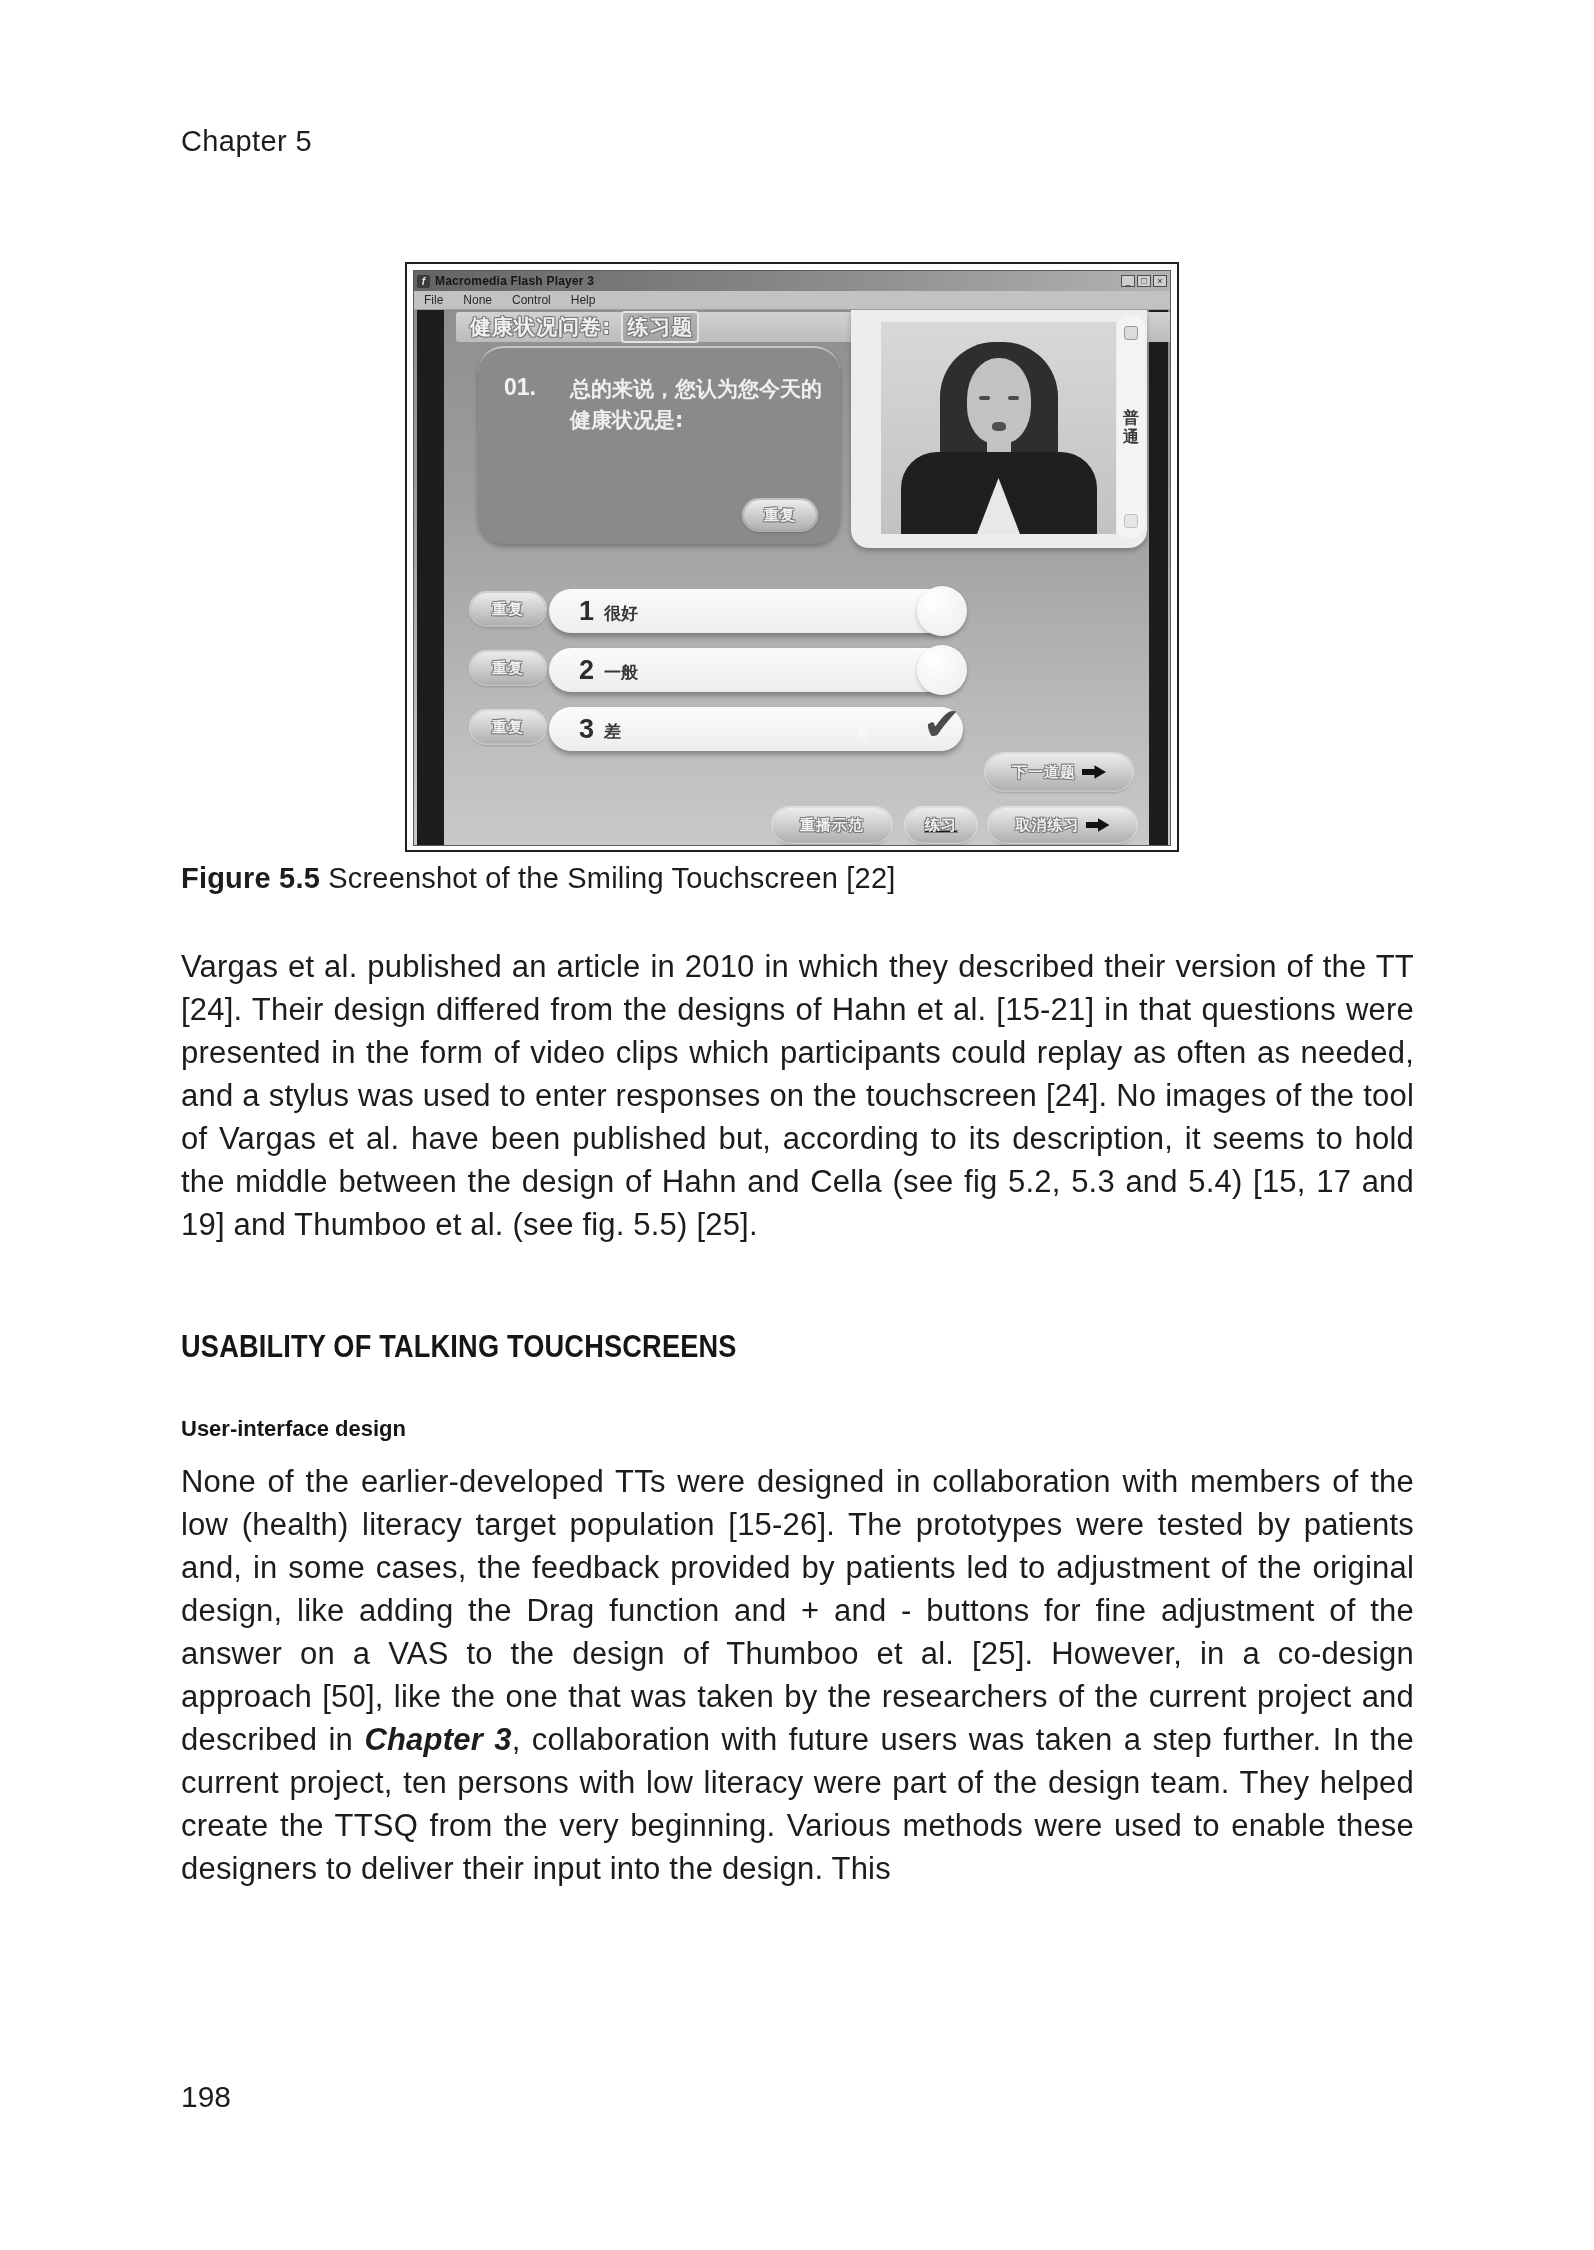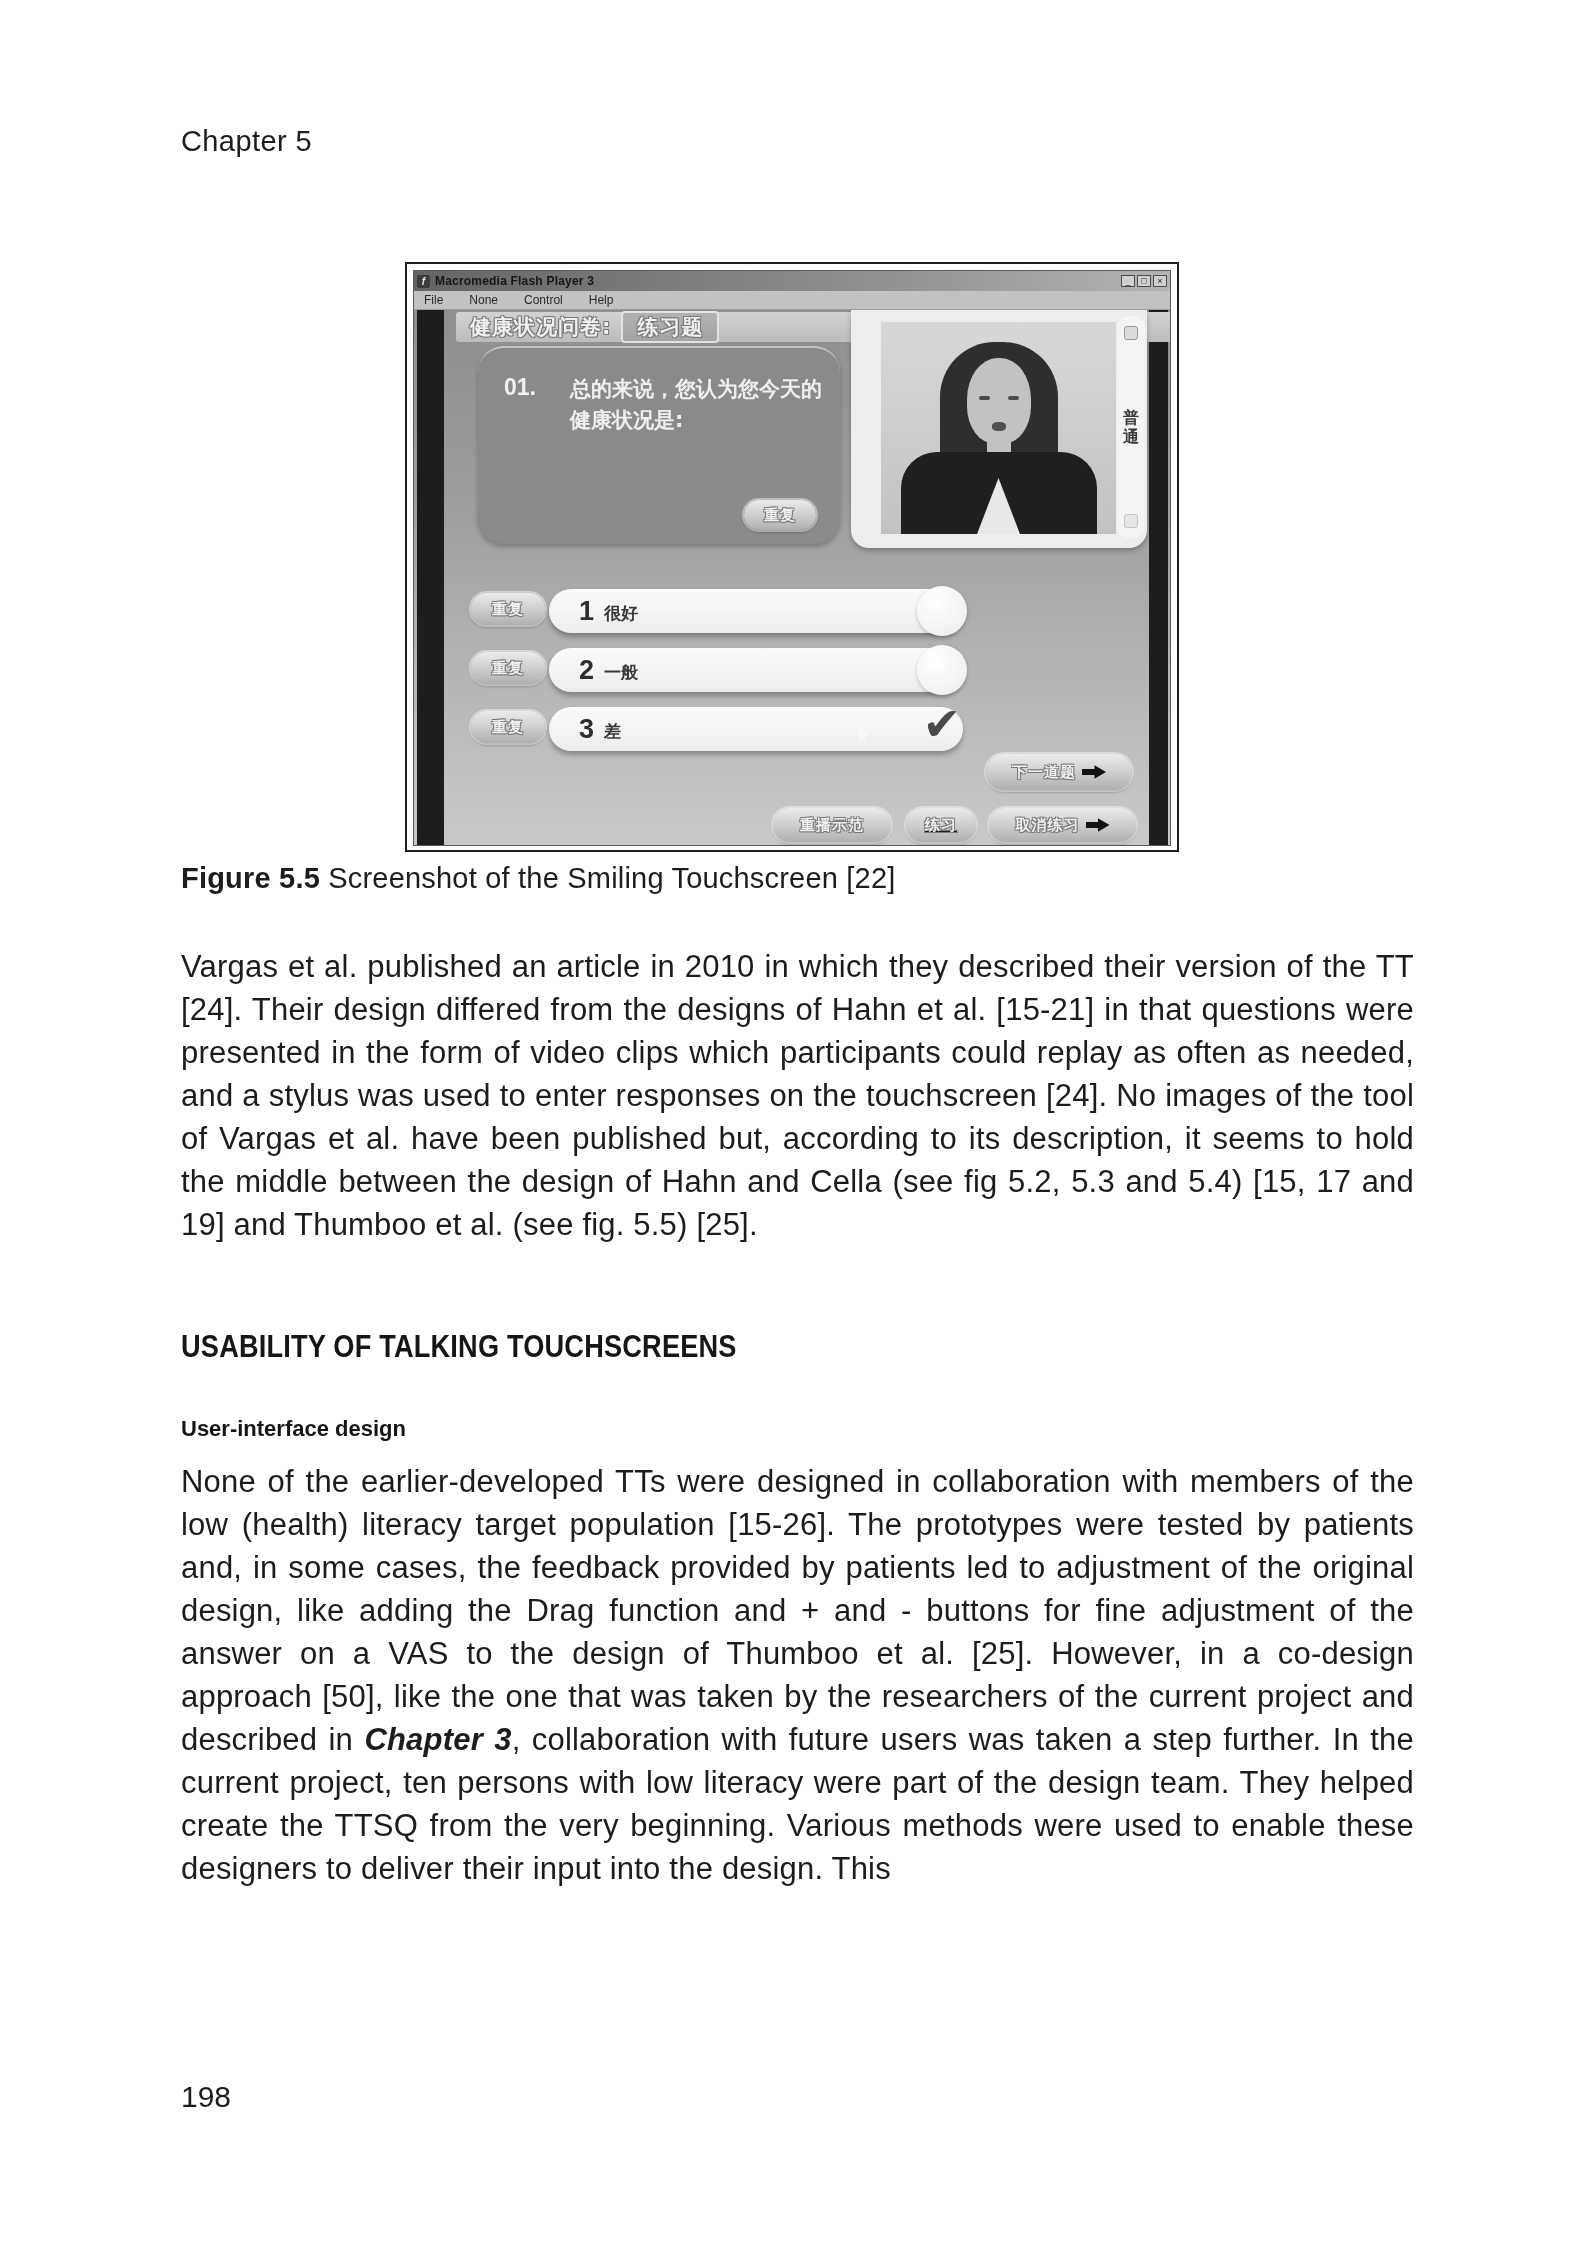--- a/index.html
+++ b/index.html
@@ -12,36 +12,36 @@
 
   
   .figure { position:absolute; left:405px; top:262px; width:774px; height:590px;
             background:#ffffff; border:2px solid #1f1f1f; padding:6px 6px 4px 6px; }
   .fwindow { width:100%; height:100%; border:1px solid #5a5a5a; background:#c4c4c4; display:flex; flex-direction:column; }
   .titlebar { height:20px; background:linear-gradient(90deg,#646464,#8b8b8b 55%,#b3b3b3); display:flex; align-items:center; padding:0 3px; }
   .flash-icon { width:13px; height:13px; background:#3c3c3c; border-radius:2px; color:#e8e8e8; font-size:10px; font-style:italic; font-weight:bold; text-align:center; line-height:13px; margin-right:5px; }
   .title-text { font-size:12px; font-weight:bold; color:#161616; letter-spacing:0.2px; flex:1; white-space:nowrap; }
   .winbtns { display:flex; gap:2px; }
   .winbtn { width:14px; height:12px; background:#cfcfcf; border:1px solid #4e4e4e; font-size:9px; line-height:10px; text-align:center; color:#222; }
-  .menubar { height:19px; background:#c2c2c2; border-bottom:1px solid #9b9b9b; display:flex; align-items:center; gap:26px; padding:0 10px; }
+  .menubar { height:19px; background:#c2c2c2; border-bottom:1px solid #9b9b9b; display:flex; align-items:center; gap:20px; padding:0 10px; }
   .menu-item { font-size:12px; color:#2a2a2a; }
   .stage { position:relative; flex:1; background:linear-gradient(180deg,#8f8f8f 0%,#9d9d9d 35%,#bdbdbd 80%,#c9c9c9 100%); overflow:hidden; }
   .pillar { position:absolute; top:0; height:100%; background:#1d1d1d; }
   .pillar-left { left:3px; width:27px; }
   .pillar-right { left:735px; width:19px; }
 
   .cjk { font-family:"DejaVu Sans", sans-serif; }
   .emboss { color:#f0f0f0; font-weight:bold;
             text-shadow:-1px -1px 0 #787878, 1px -1px 0 #787878, -1px 1px 0 #787878, 1px 1px 0 #787878; }
 
   .header-strip { position:absolute; left:42px; top:2px; width:752px; height:30px;
                   background:linear-gradient(180deg,#d2d2d2,#bcbcbc); border-radius:3px;
                   display:flex; align-items:center; padding-left:14px; gap:10px; }
   .header-title { font-size:21px; letter-spacing:1px; }
-  .header-badge { font-size:21px; letter-spacing:1px; border:2px solid #e3e3e3; border-radius:4px; padding:0 14px; background:rgba(120,120,120,.35); }
+  .header-badge { font-size:21px; letter-spacing:1px; border:2px solid #e3e3e3; border-radius:4px; padding:0 4px; background:rgba(120,120,120,.35); }
 
   .question-panel { position:absolute; left:64px; top:36px; width:362px; height:198px;
                     background:#8a8a8a; border-radius:26px; border-top:2px solid #c6c6c6;
                     box-shadow:0 3px 5px rgba(0,0,0,.25); }
   .qnum { position:absolute; left:26px; top:26px; font-size:23px; font-weight:bold; color:#f2f2f2; }
   .qtext { position:absolute; left:92px; top:26px; width:256px; font-size:21px; font-weight:bold; color:#efefef; line-height:31px; }
 
   .pill { position:absolute; background:linear-gradient(180deg,#ececec,#b0b0b0);
           border-radius:999px; box-shadow:0 0 0 2px rgba(255,255,255,.45), 0 2px 3px rgba(0,0,0,.35);
           display:flex; align-items:center; justify-content:center; gap:6px; }

